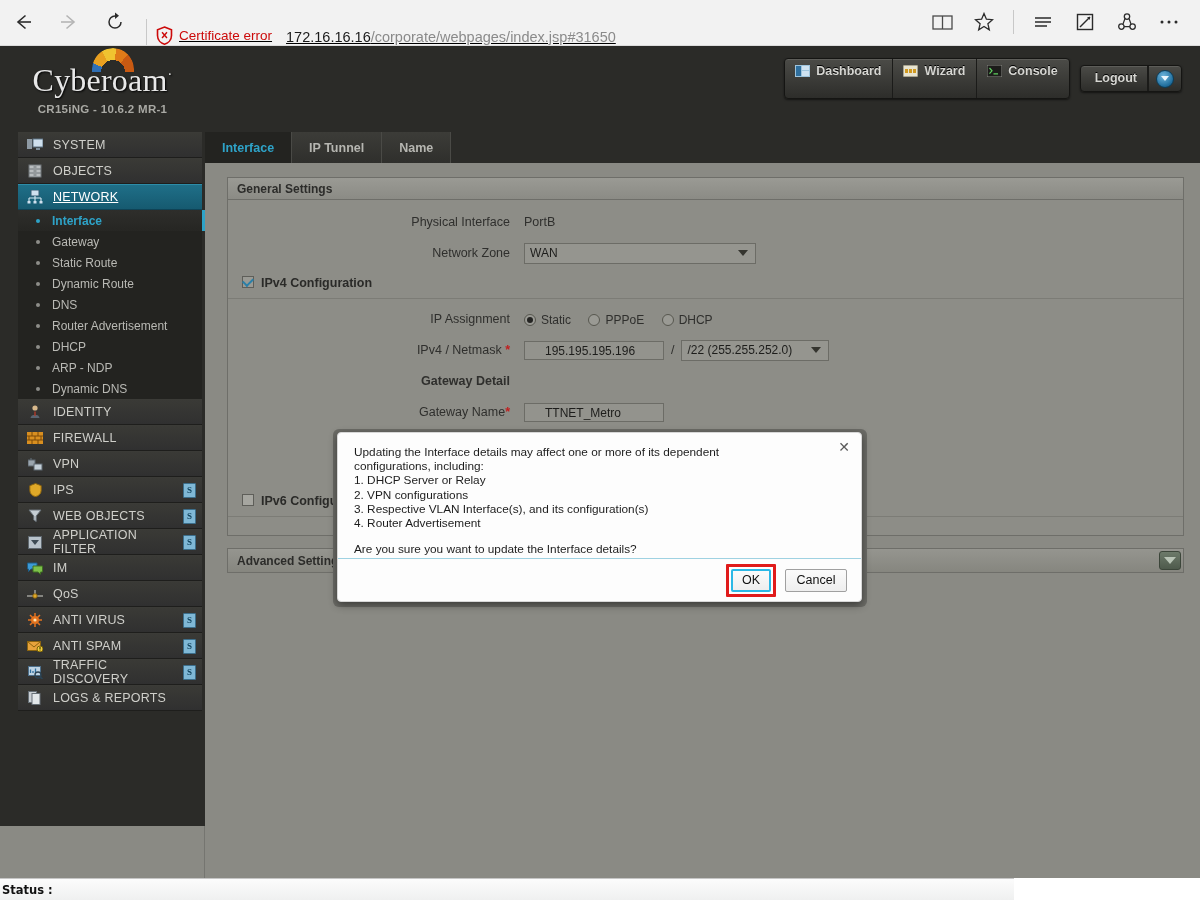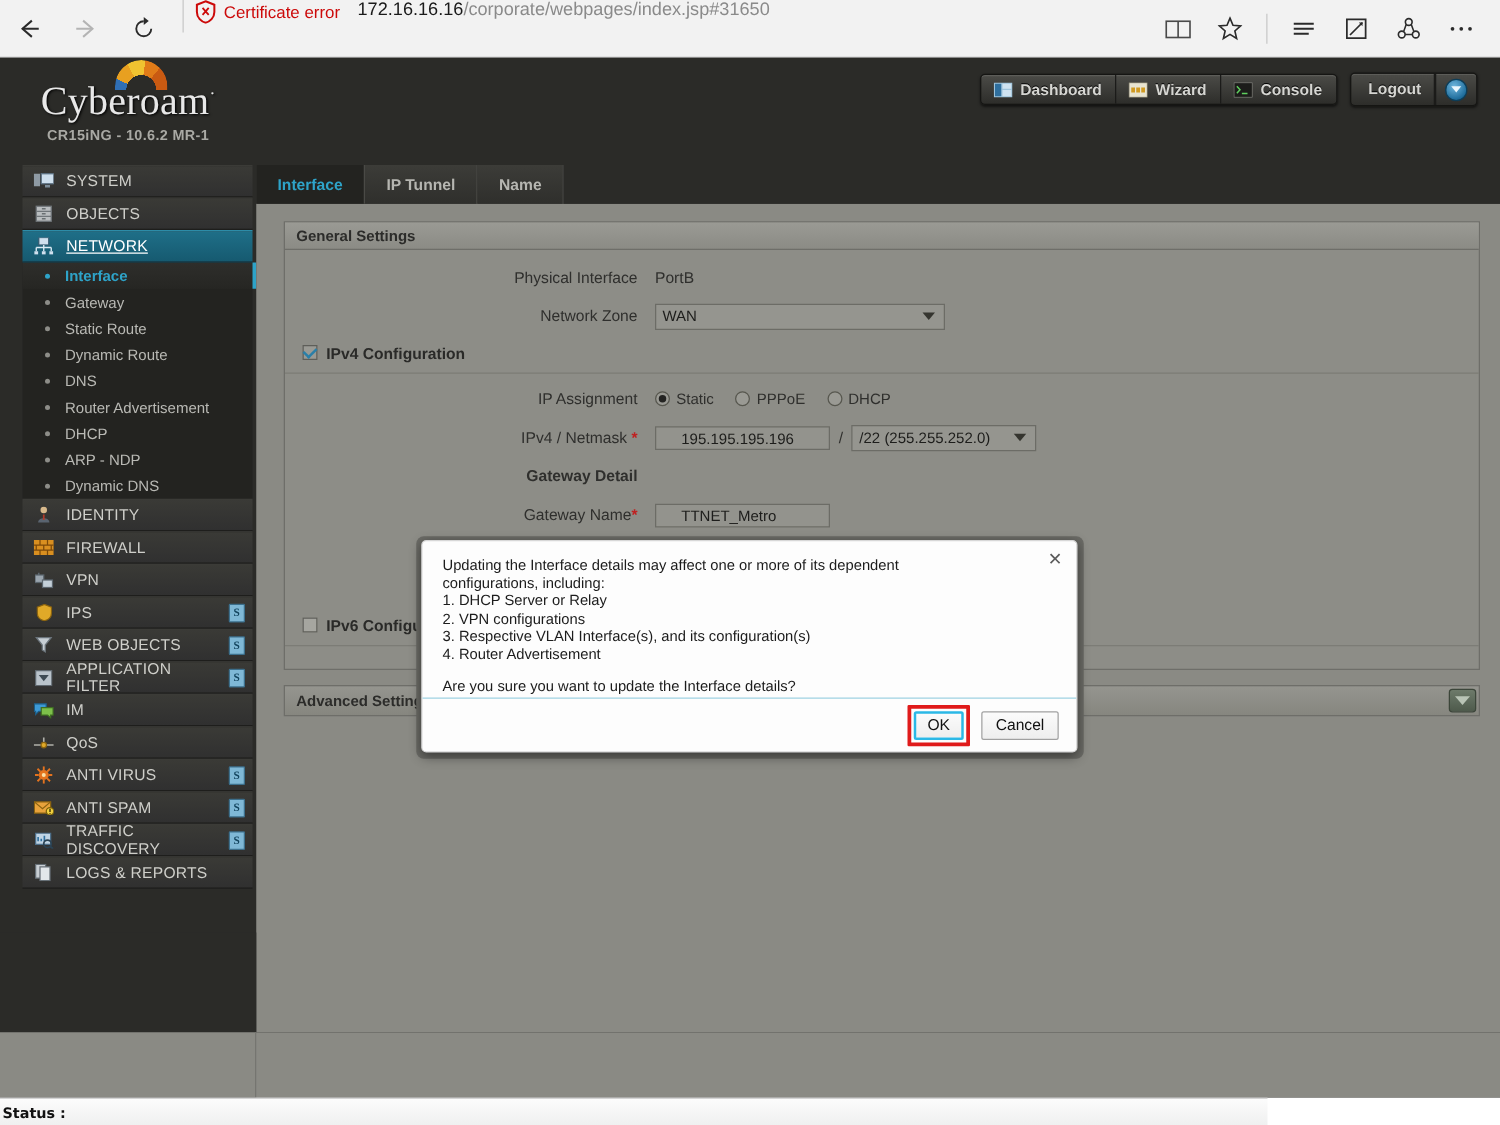--- a/index.html
+++ b/index.html
@@ -8,22 +8,23 @@
     font-family: "Liberation Sans", sans-serif;
     background: #ffffff;
     overflow: hidden;
   }
   #root { position: relative; width: 1200px; height: 900px; }
 
   
   .browser-bar {
     position: absolute; top: 0; left: 0; width: 1200px; height: 46px;
     background: #f2f2f2;
-    display: flex; align-items: flex-start;
+    display: flex; align-items: flex-end;
     border-bottom: 1px solid #dcdcdc;
+    text-decoration: underline;
   }
   .nav-btn {
     width: 46px; height: 46px;
     display: flex; align-items: center; justify-content: center;
     color: #2b2b2b;
   }
   .nav-btn.disabled { color: #b4b4b4; }
   .nav-btn svg { display: block; }
   .chrome-sep {
     width: 1px; height: 26px; background: #c8c8c8; margin: 0 9px 0 8px;
@@ -90,21 +91,21 @@
   .btn-group {
     display: flex; align-items: stretch;
     background: linear-gradient(#4b4b47, #2d2d2a);
     border: 1px solid #151513;
     border-radius: 4px;
     box-shadow: inset 0 1px 0 rgba(255,255,255,.10), 0 1px 2px rgba(0,0,0,.55);
     overflow: hidden;
   }
   .btn-group .item {
     display: flex; align-items: center; gap: 6px;
-    padding: 5px 11px 4px 10px;
+    padding: 5px 11px 20px 10px;
     font-size: 12.5px; font-weight: bold; color: #d6d6d2;
     border-right: 1px solid #1b1b19;
     text-shadow: 0 -1px 0 #000;
   }
   .btn-group .item:last-child { border-right: none; }
   .mini-ico { width: 15px; height: 12px; display: block; }
   .logout-caret {
     width: 18px; height: 18px; border-radius: 50%;
     background: radial-gradient(circle at 40% 32%, #6fb6dd, #1f6d9c 70%, #134a6c);
     border: 1px solid #0d3d58;

